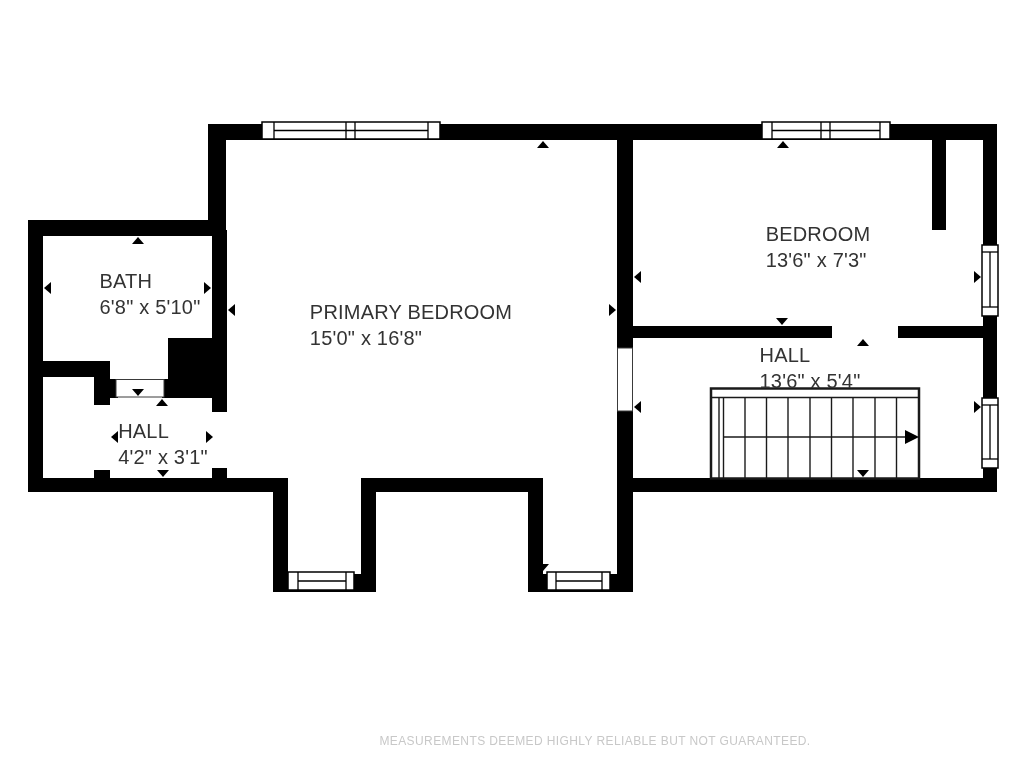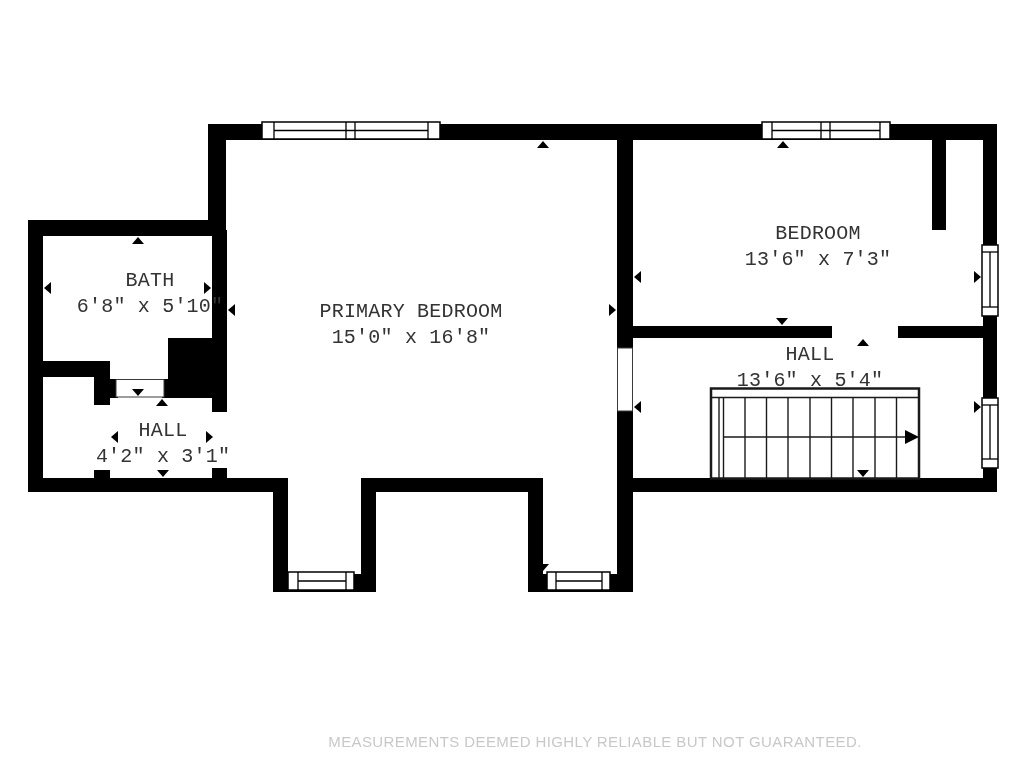--- a/index.html
+++ b/index.html
@@ -9,27 +9,27 @@
   }
   .plan-svg{position:absolute;left:0;top:0;}
   .wall{fill:var(--wall,#000);}
   .win-frame{fill:var(--floor,#fff);stroke:var(--wall,#000);stroke-width:1.5;}
   .win-line{stroke:var(--wall,#000);stroke-width:1.3;fill:none;}
   .opening{fill:var(--floor,#fff);stroke:#3a3a3a;stroke-width:1;}
   .stair-rect{fill:var(--floor,#fff);stroke:var(--stair-lines,#111);stroke-width:2.5;}
   .stair-line{stroke:var(--stair-lines,#111);stroke-width:1.4;fill:none;}
   .dim-arrow{fill:var(--wall,#000);}
   .room-label{
-    position:absolute;transform:translate(-50%,-50%);text-align:center;
+    position:absolute;transform:translate(-50%,-50%);text-align:left;
     color:var(--room-text,#333);font-size:20px;line-height:26px;
-    letter-spacing:.2px;white-space:nowrap;font-family:Liberation Mono, monospace;
+    letter-spacing:.2px;white-space:nowrap;
   }
   .disclaimer{
     position:absolute;transform:translate(-50%,-50%);
-    color:var(--disclaimer-text,#c8c8c8);font-size:15px;letter-spacing:.4px;white-space:nowrap;
+    color:var(--disclaimer-text,#c8c8c8);font-size:12px;letter-spacing:.4px;white-space:nowrap;
   }
 </style>
 </head>
 <body>
 
 <div class="canvas">
 
   <svg class="plan-svg" width="1024" height="768" viewBox="0 0 1024 768">
 
     <g>

